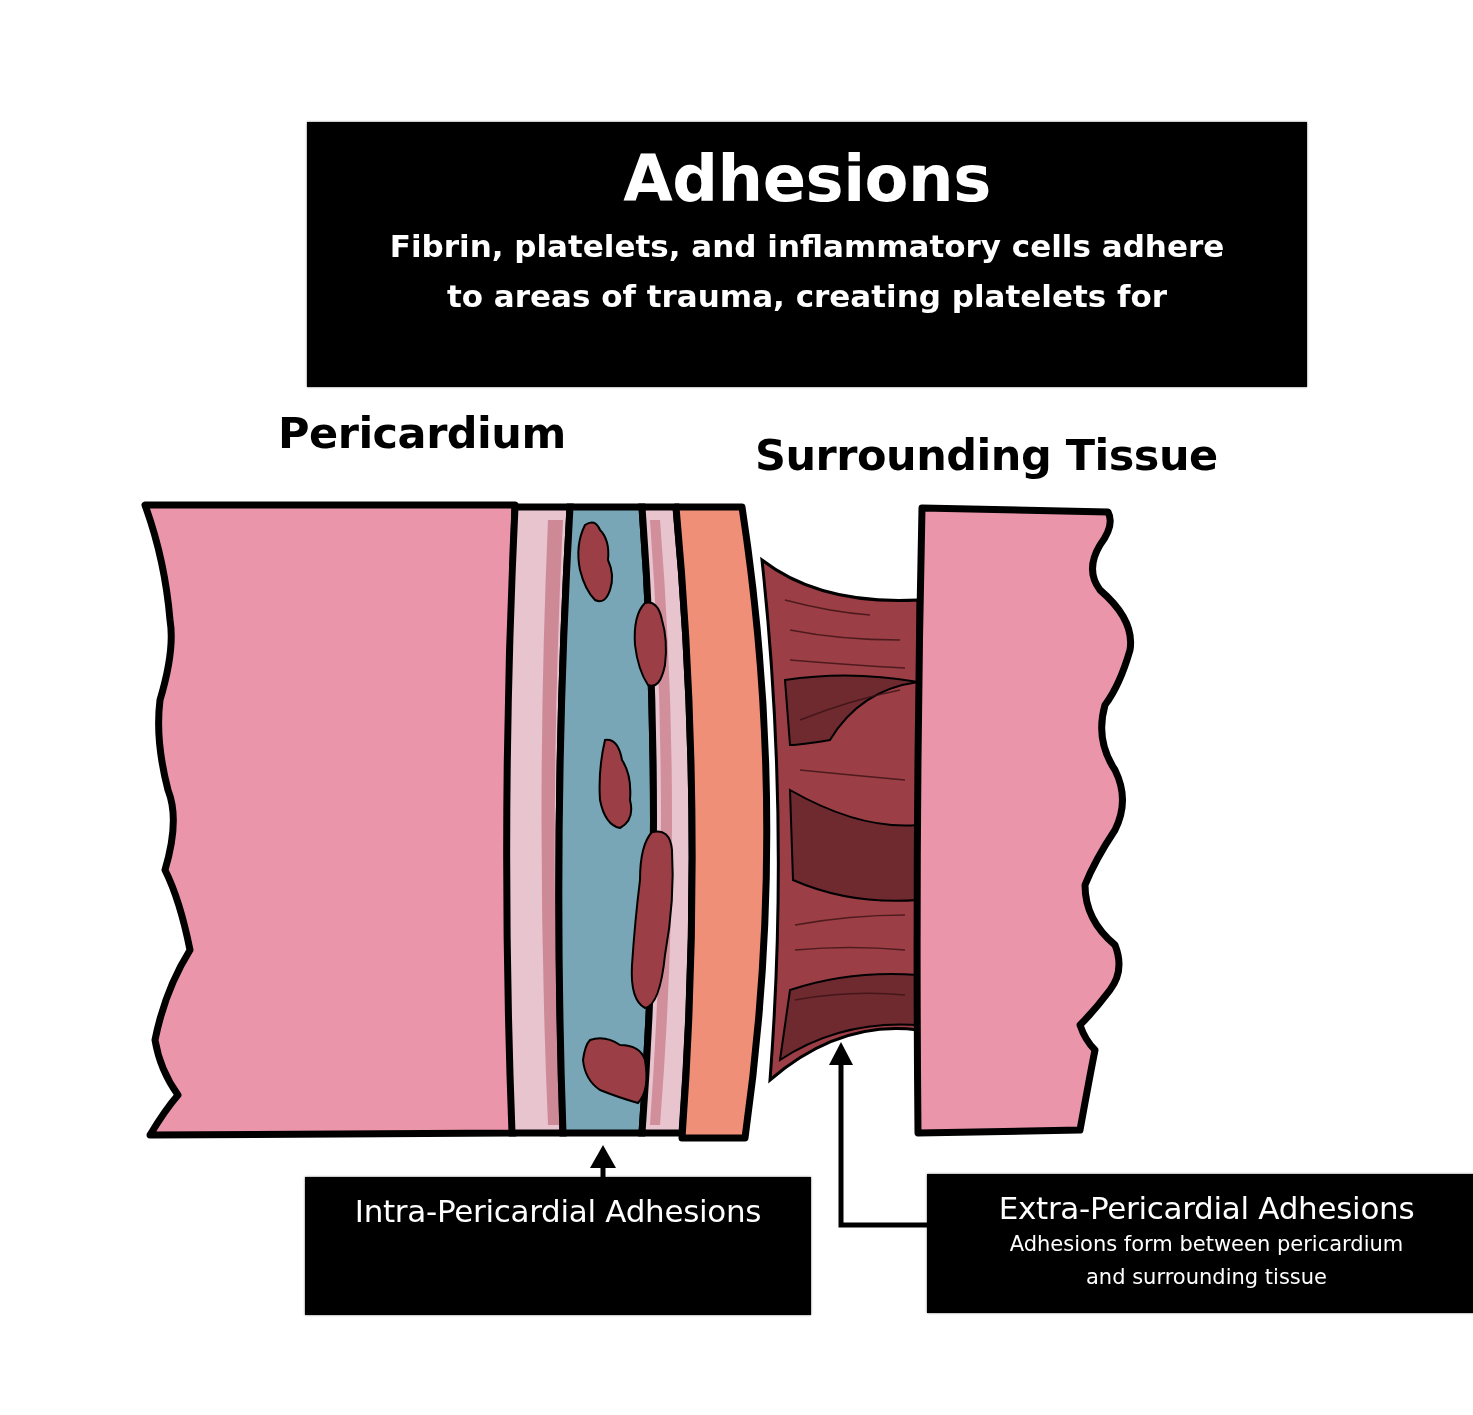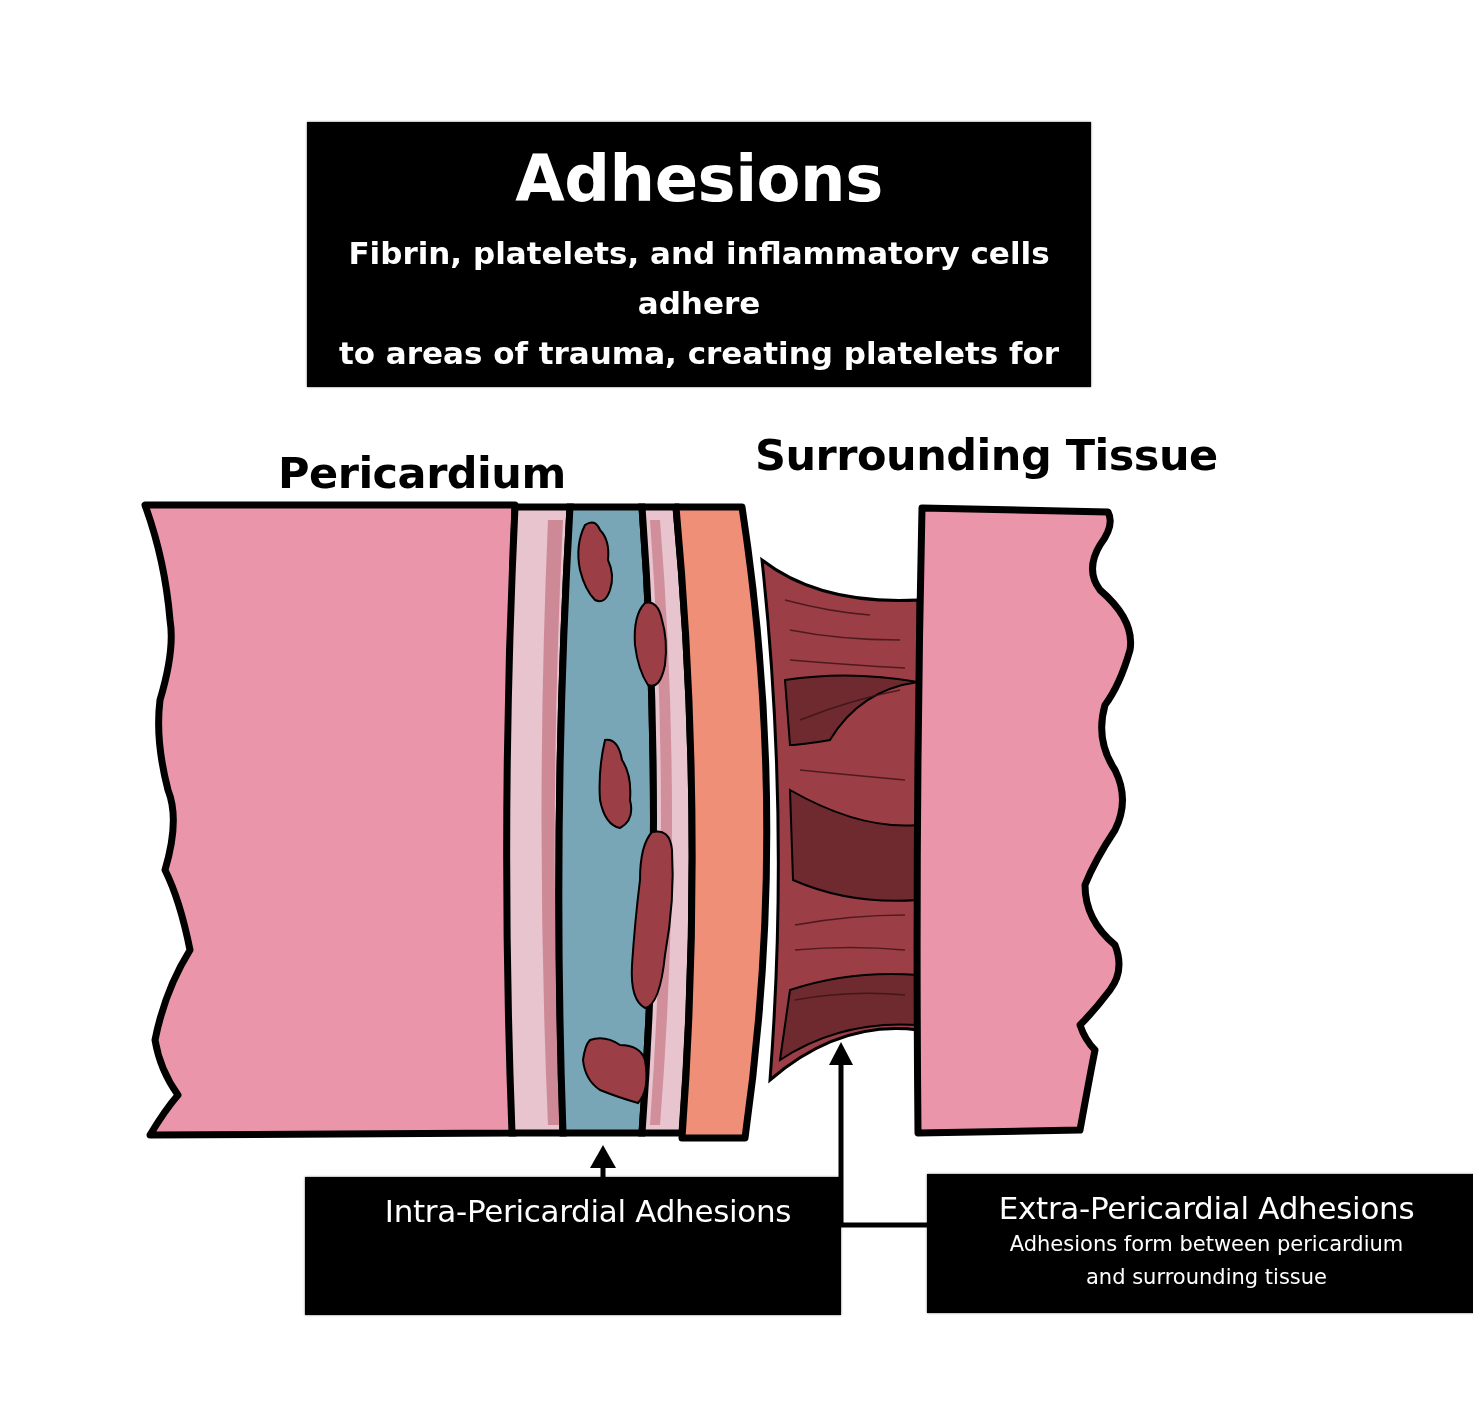--- a/index.html
+++ b/index.html
@@ -1,24 +1,24 @@
 <!DOCTYPE html>
 <html><head>
 <meta charset="utf-8">
 <style>
   html, body { margin: 0; padding: 0; background: #ffffff; }
   body { width: 1473px; height: 1415px; position: relative; overflow: hidden; font-family: "DejaVu Sans", sans-serif; }
   .box { position: absolute; background: #000; color: #fff; text-align: center; box-shadow: 0 0 2px rgba(0,0,0,0.6); }
-  #title-box { left: 307px; top: 122px; width: 784px; height: 265px; }
+  #title-box { left: 307px; top: 122px; width: 1000px; height: 265px; }
   #title-box .title { font-size: 64px; font-weight: bold; margin-top: 20px; line-height: 74px; letter-spacing: -0.5px; }
-  #title-box .desc { font-size: 31px; font-weight: bold; line-height: 50px; margin-top: 12px; }
+  #title-box .desc { font-size: 31px; font-weight: bold; line-height: 50px; margin-top: 5px; }
   .section-label { position: absolute; font-size: 43px; font-weight: bold; color: #000; letter-spacing: -0.5px; }
-  #label-pericardium { left: 278px; top: 448px; }
+  #label-pericardium { left: 278px; top: 408px; }
   #label-surrounding { left: 755px; top: 430px; text-align: center; }
-  #intra-box { left: 305px; top: 1177px; width: 506px; height: 138px; padding-left: 30px; }
+  #intra-box { left: 305px; top: 1177px; width: 506px; height: 138px; }
   #extra-box { left: 927px; top: 1174px; width: 559px; height: 139px; }
   .callout .ctitle { font-size: 31px; font-weight: normal; margin-top: 14px; line-height: 40px; letter-spacing: -0.3px; }
   .callout .cdesc { font-size: 21px; font-weight: normal; line-height: 33px; }
   svg#diagram { position: absolute; left: 0; top: 0; }
 </style>
 </head>
 <body>
 
 <svg id="diagram" width="1473" height="1415" viewBox="0 0 1473 1415">
 

